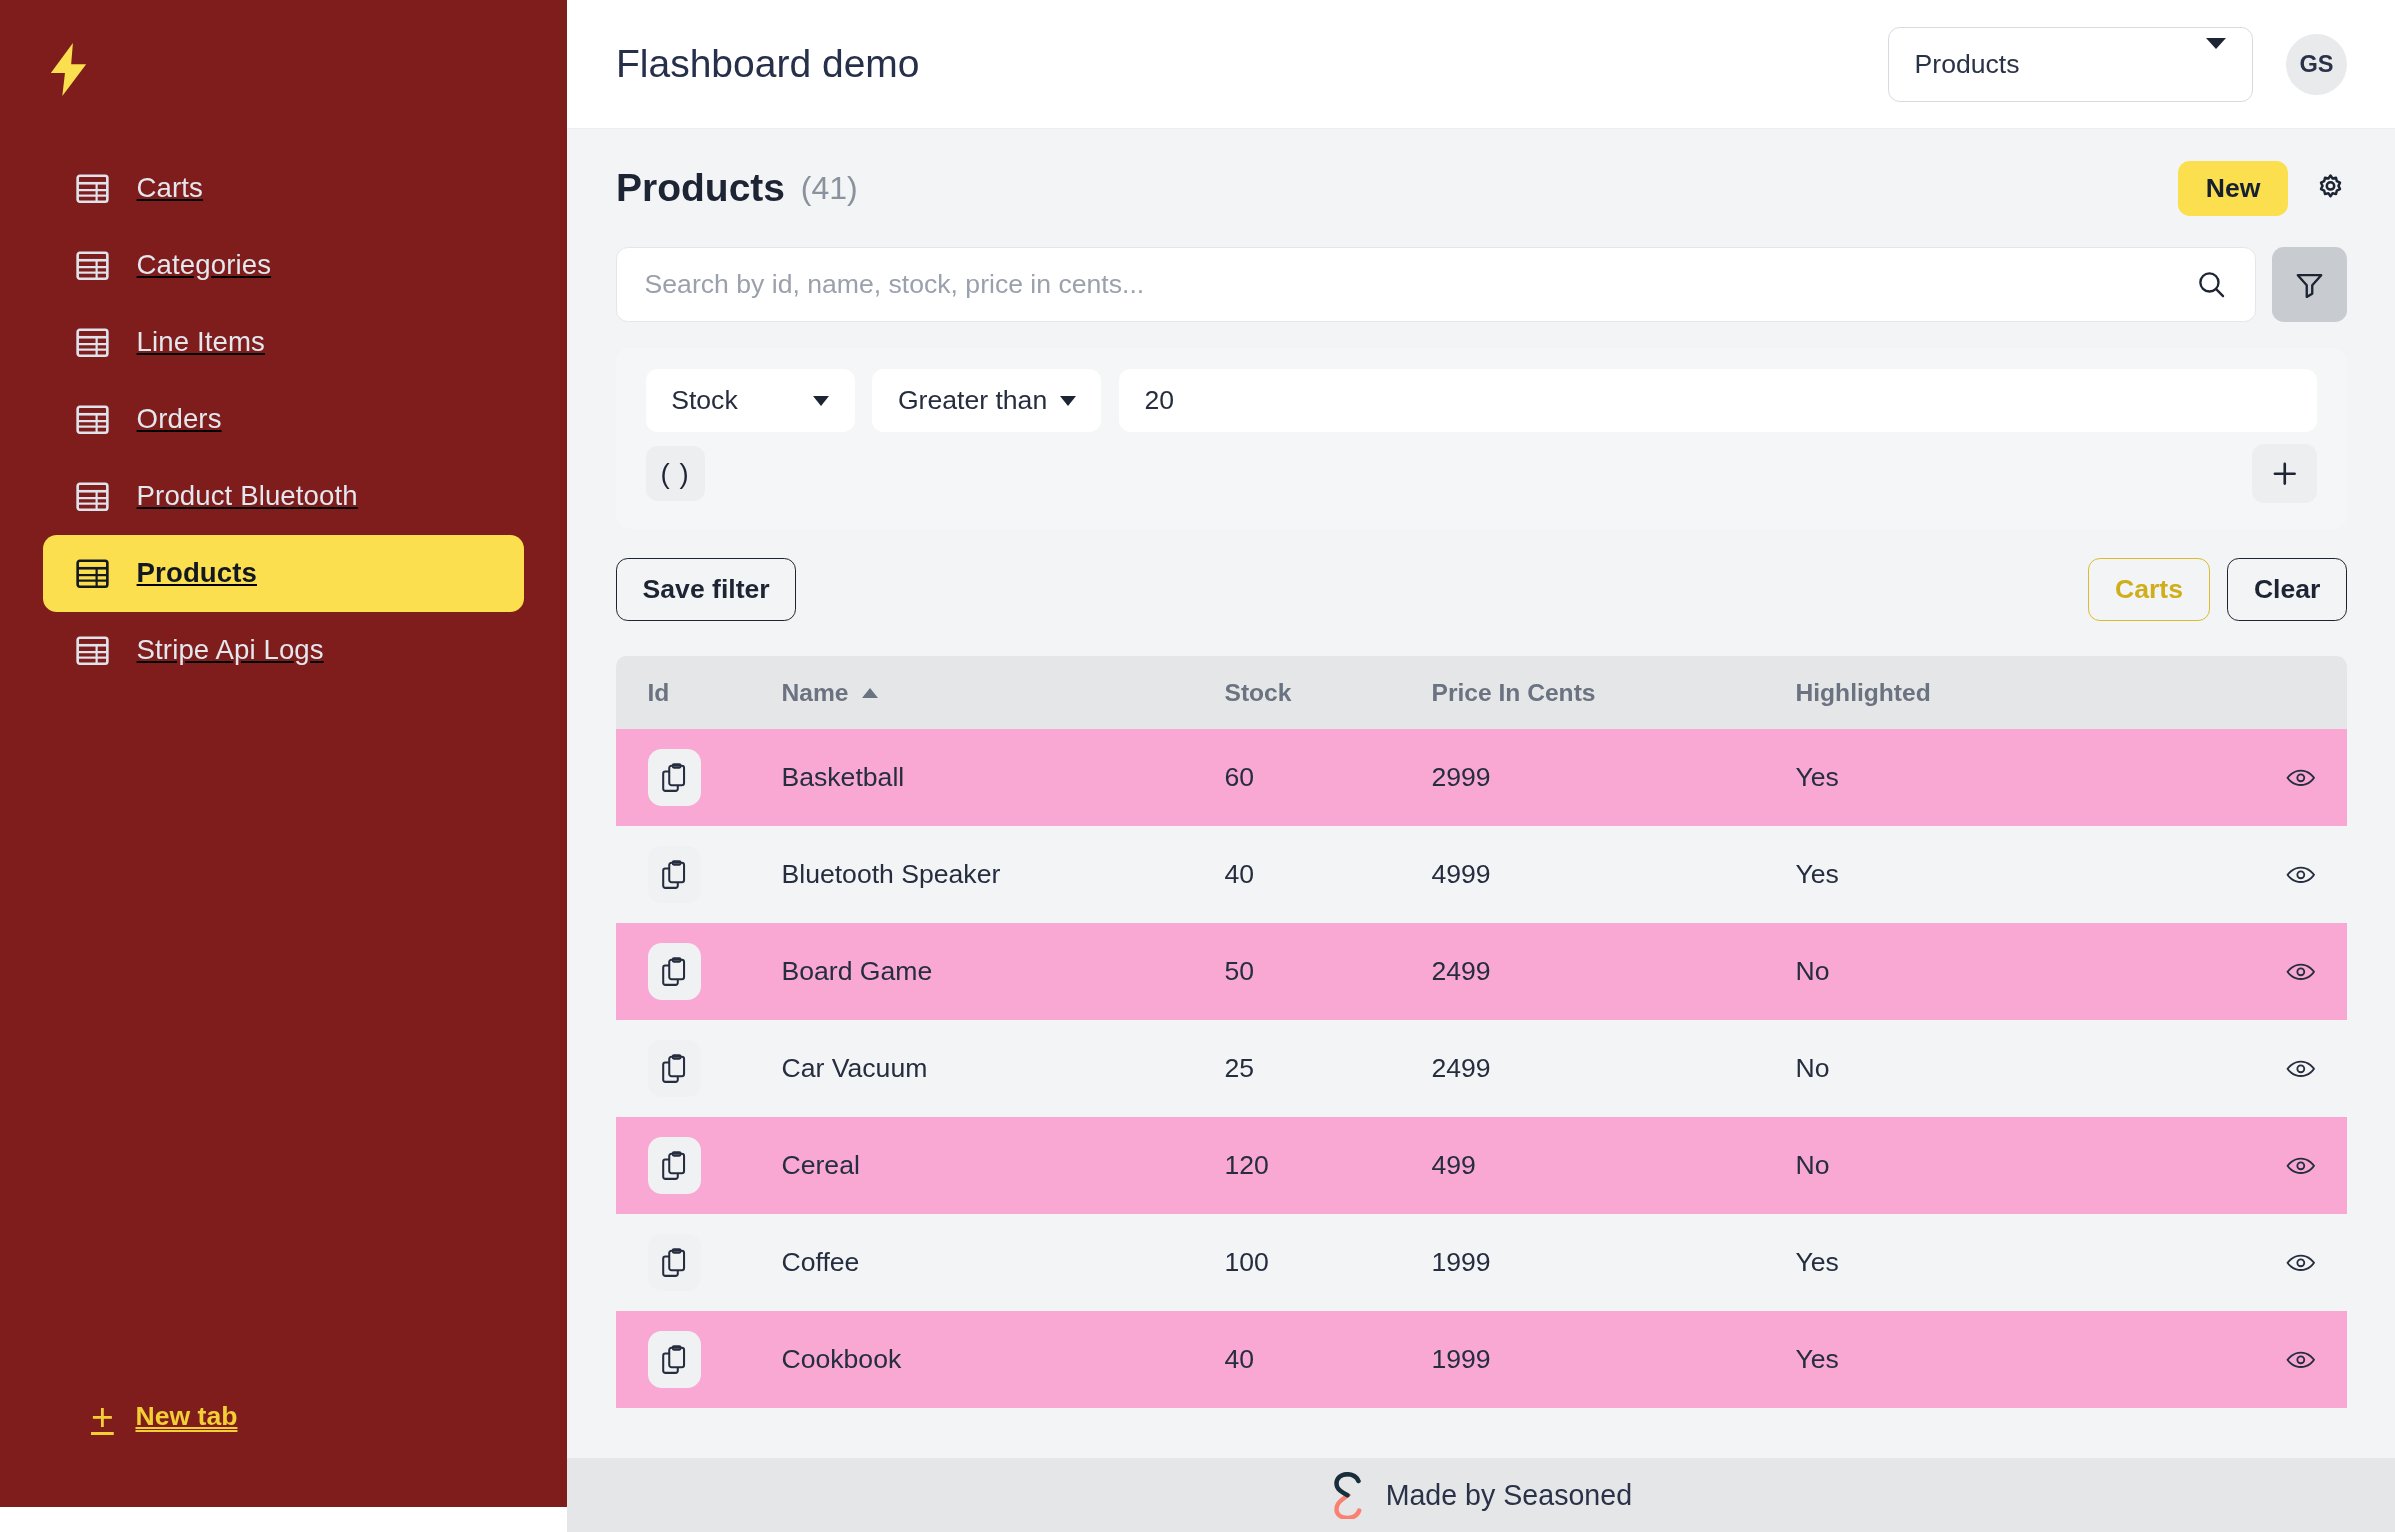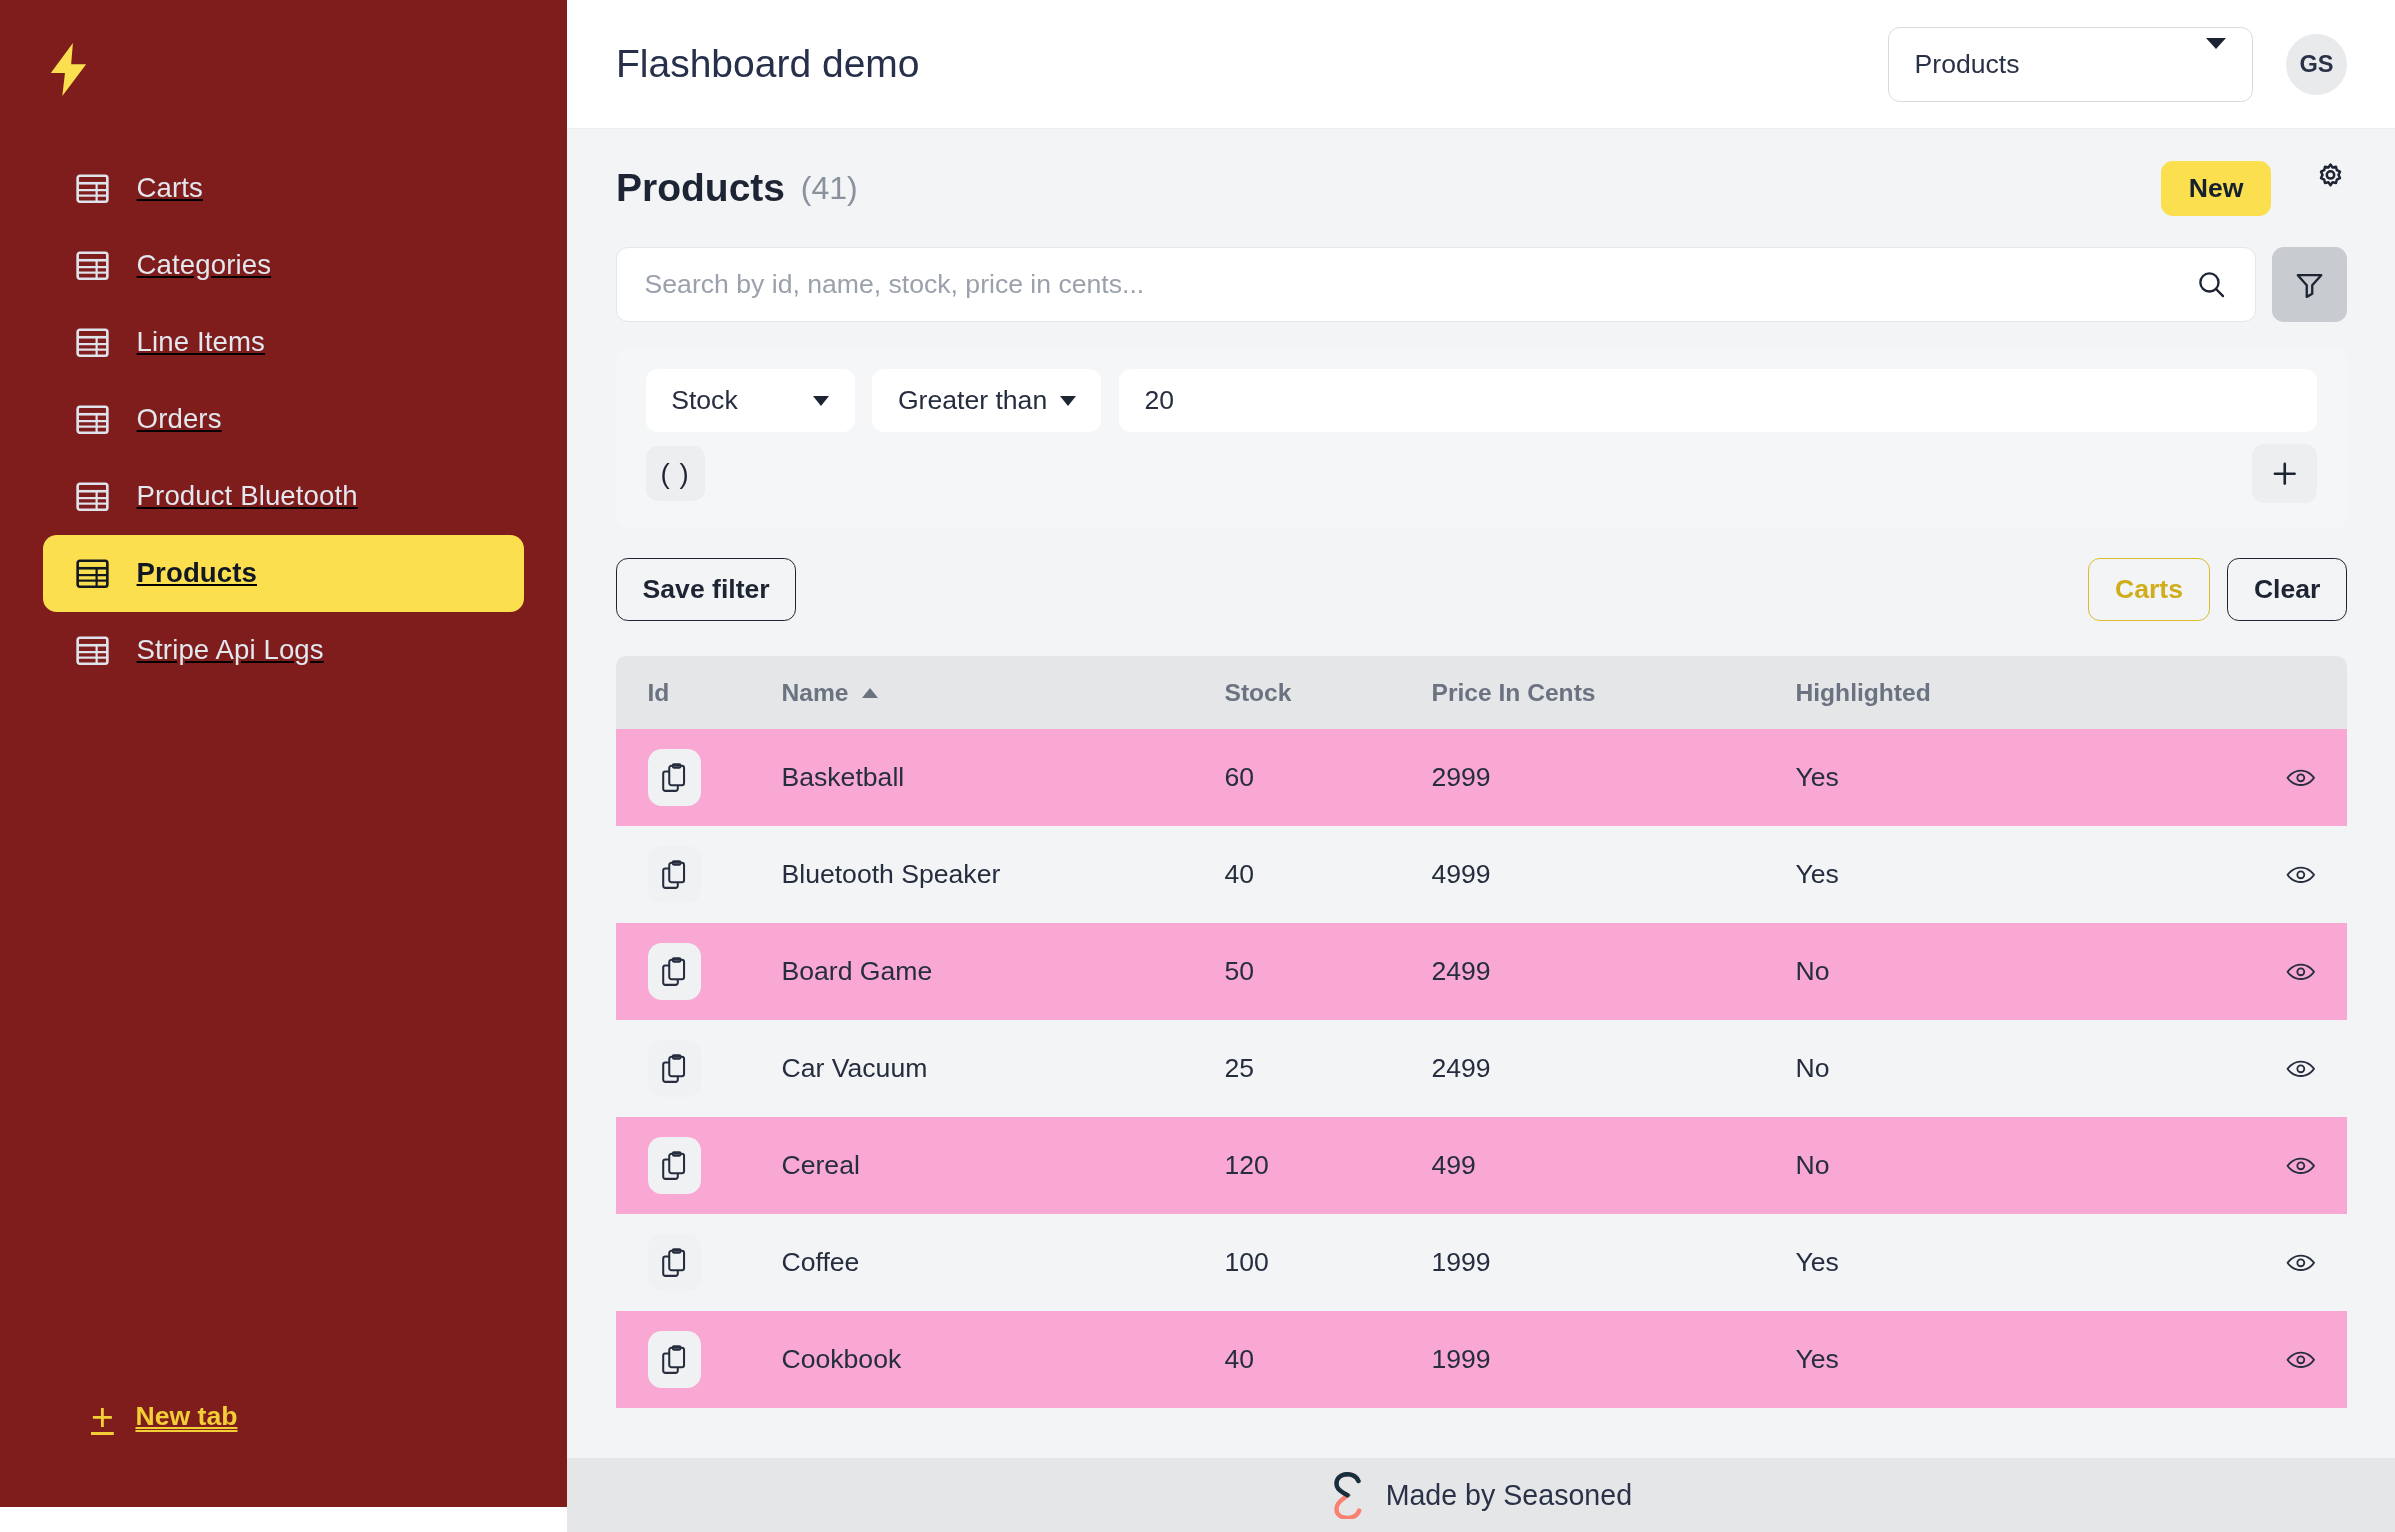--- a/index.html
+++ b/index.html
@@ -58,21 +58,21 @@
     width: 61px; height: 61px; border-radius: 50%; background: #e8eaec;
     display: flex; align-items: center; justify-content: center;
     font-size: 23.6px; font-weight: 700; color: #2a3247;
   }
 
   .content { flex: 1; padding: 0 49px; overflow: hidden; position: relative; }
 
   .page-head { display: flex; align-items: center; height: 118px; }
   .page-title { font-size: 39px; font-weight: 700; color: #1d2433; }
   .page-count { font-size: 32px; color: #8a929e; margin-left: 15.8px; font-weight:400;}
-  .page-head-right { margin-left: auto; display: flex; gap: 43px; }
+  .page-head-right { margin-left: auto; display: flex; align-items: center; gap: 26px; }
   .btn-new {
     background: #fbdf4e; color: #16202e; border: none; border-radius: 11.8px;
     height: 55px; padding: 0 27.6px; font-size: 26.6px; font-weight: 700;
     font-family: inherit; cursor: pointer;
   }
   .gear { width: 33px; height: 33px; display:block; }
 
   .searchrow { display: flex; gap: 15.8px; align-items: stretch; }
   .searchbox {
     flex: 1; height: 75px; background: #fff; border: 1px solid #e3e6ea; border-radius: 11.8px;

